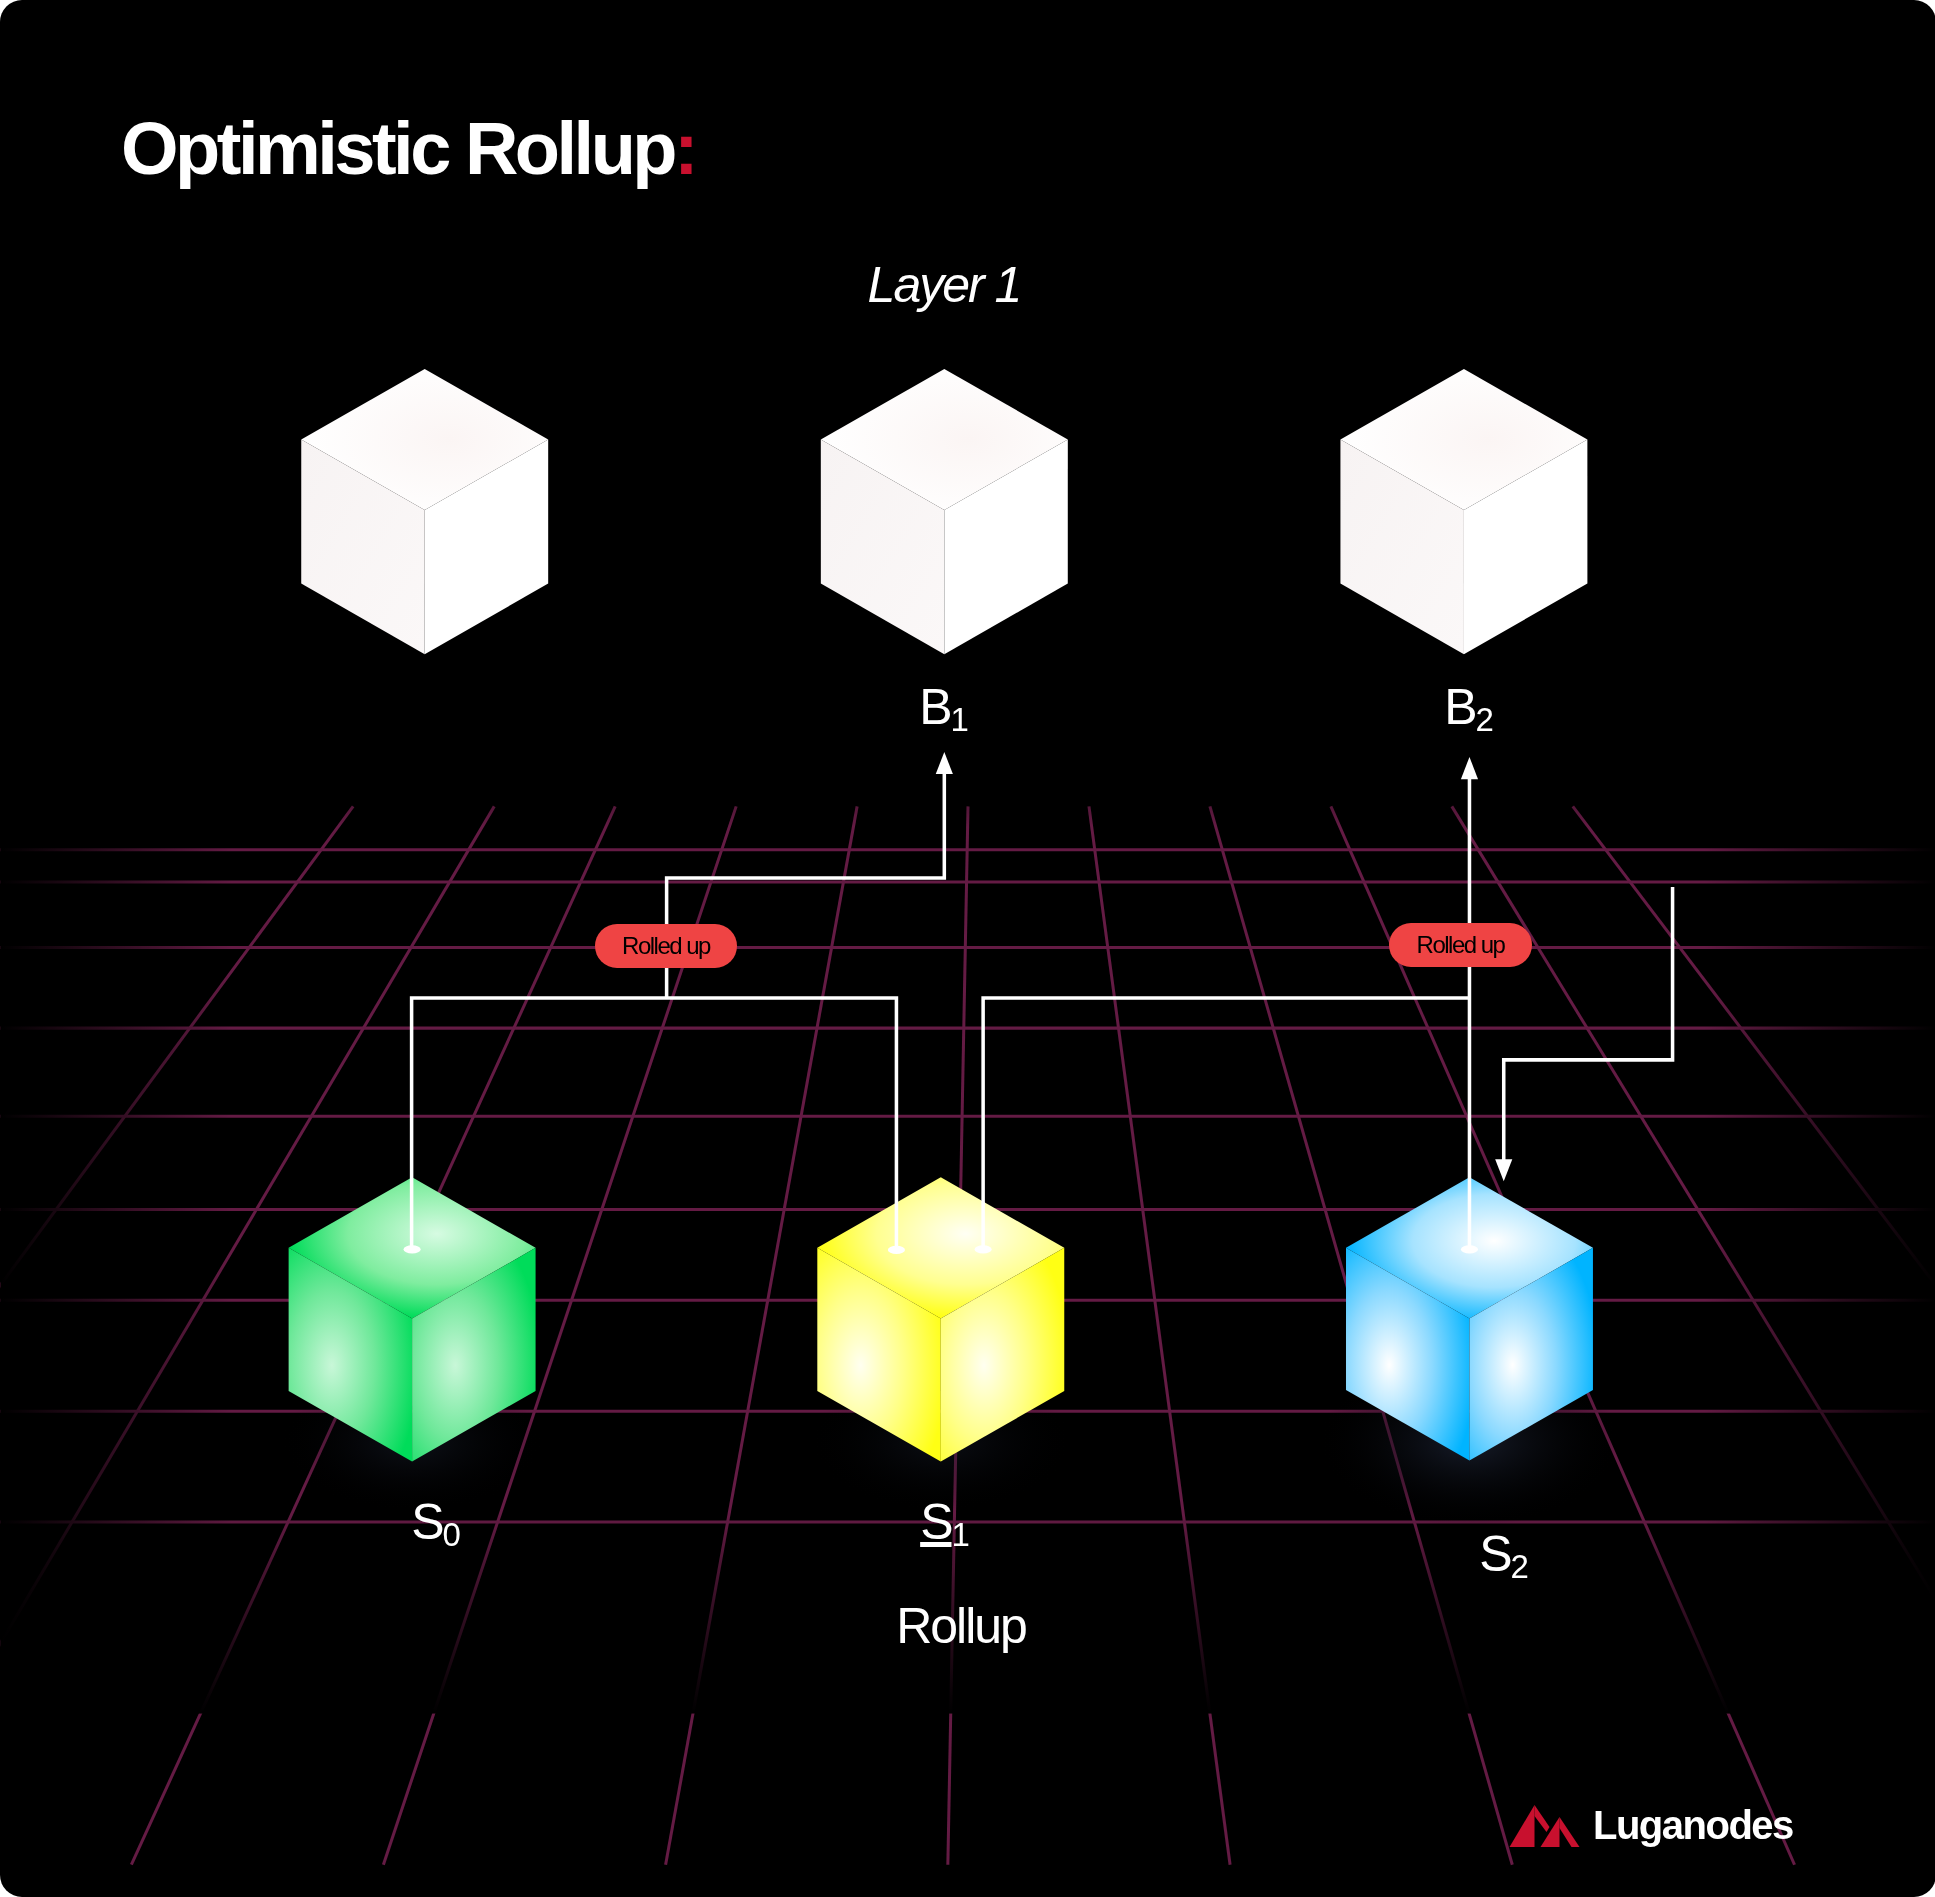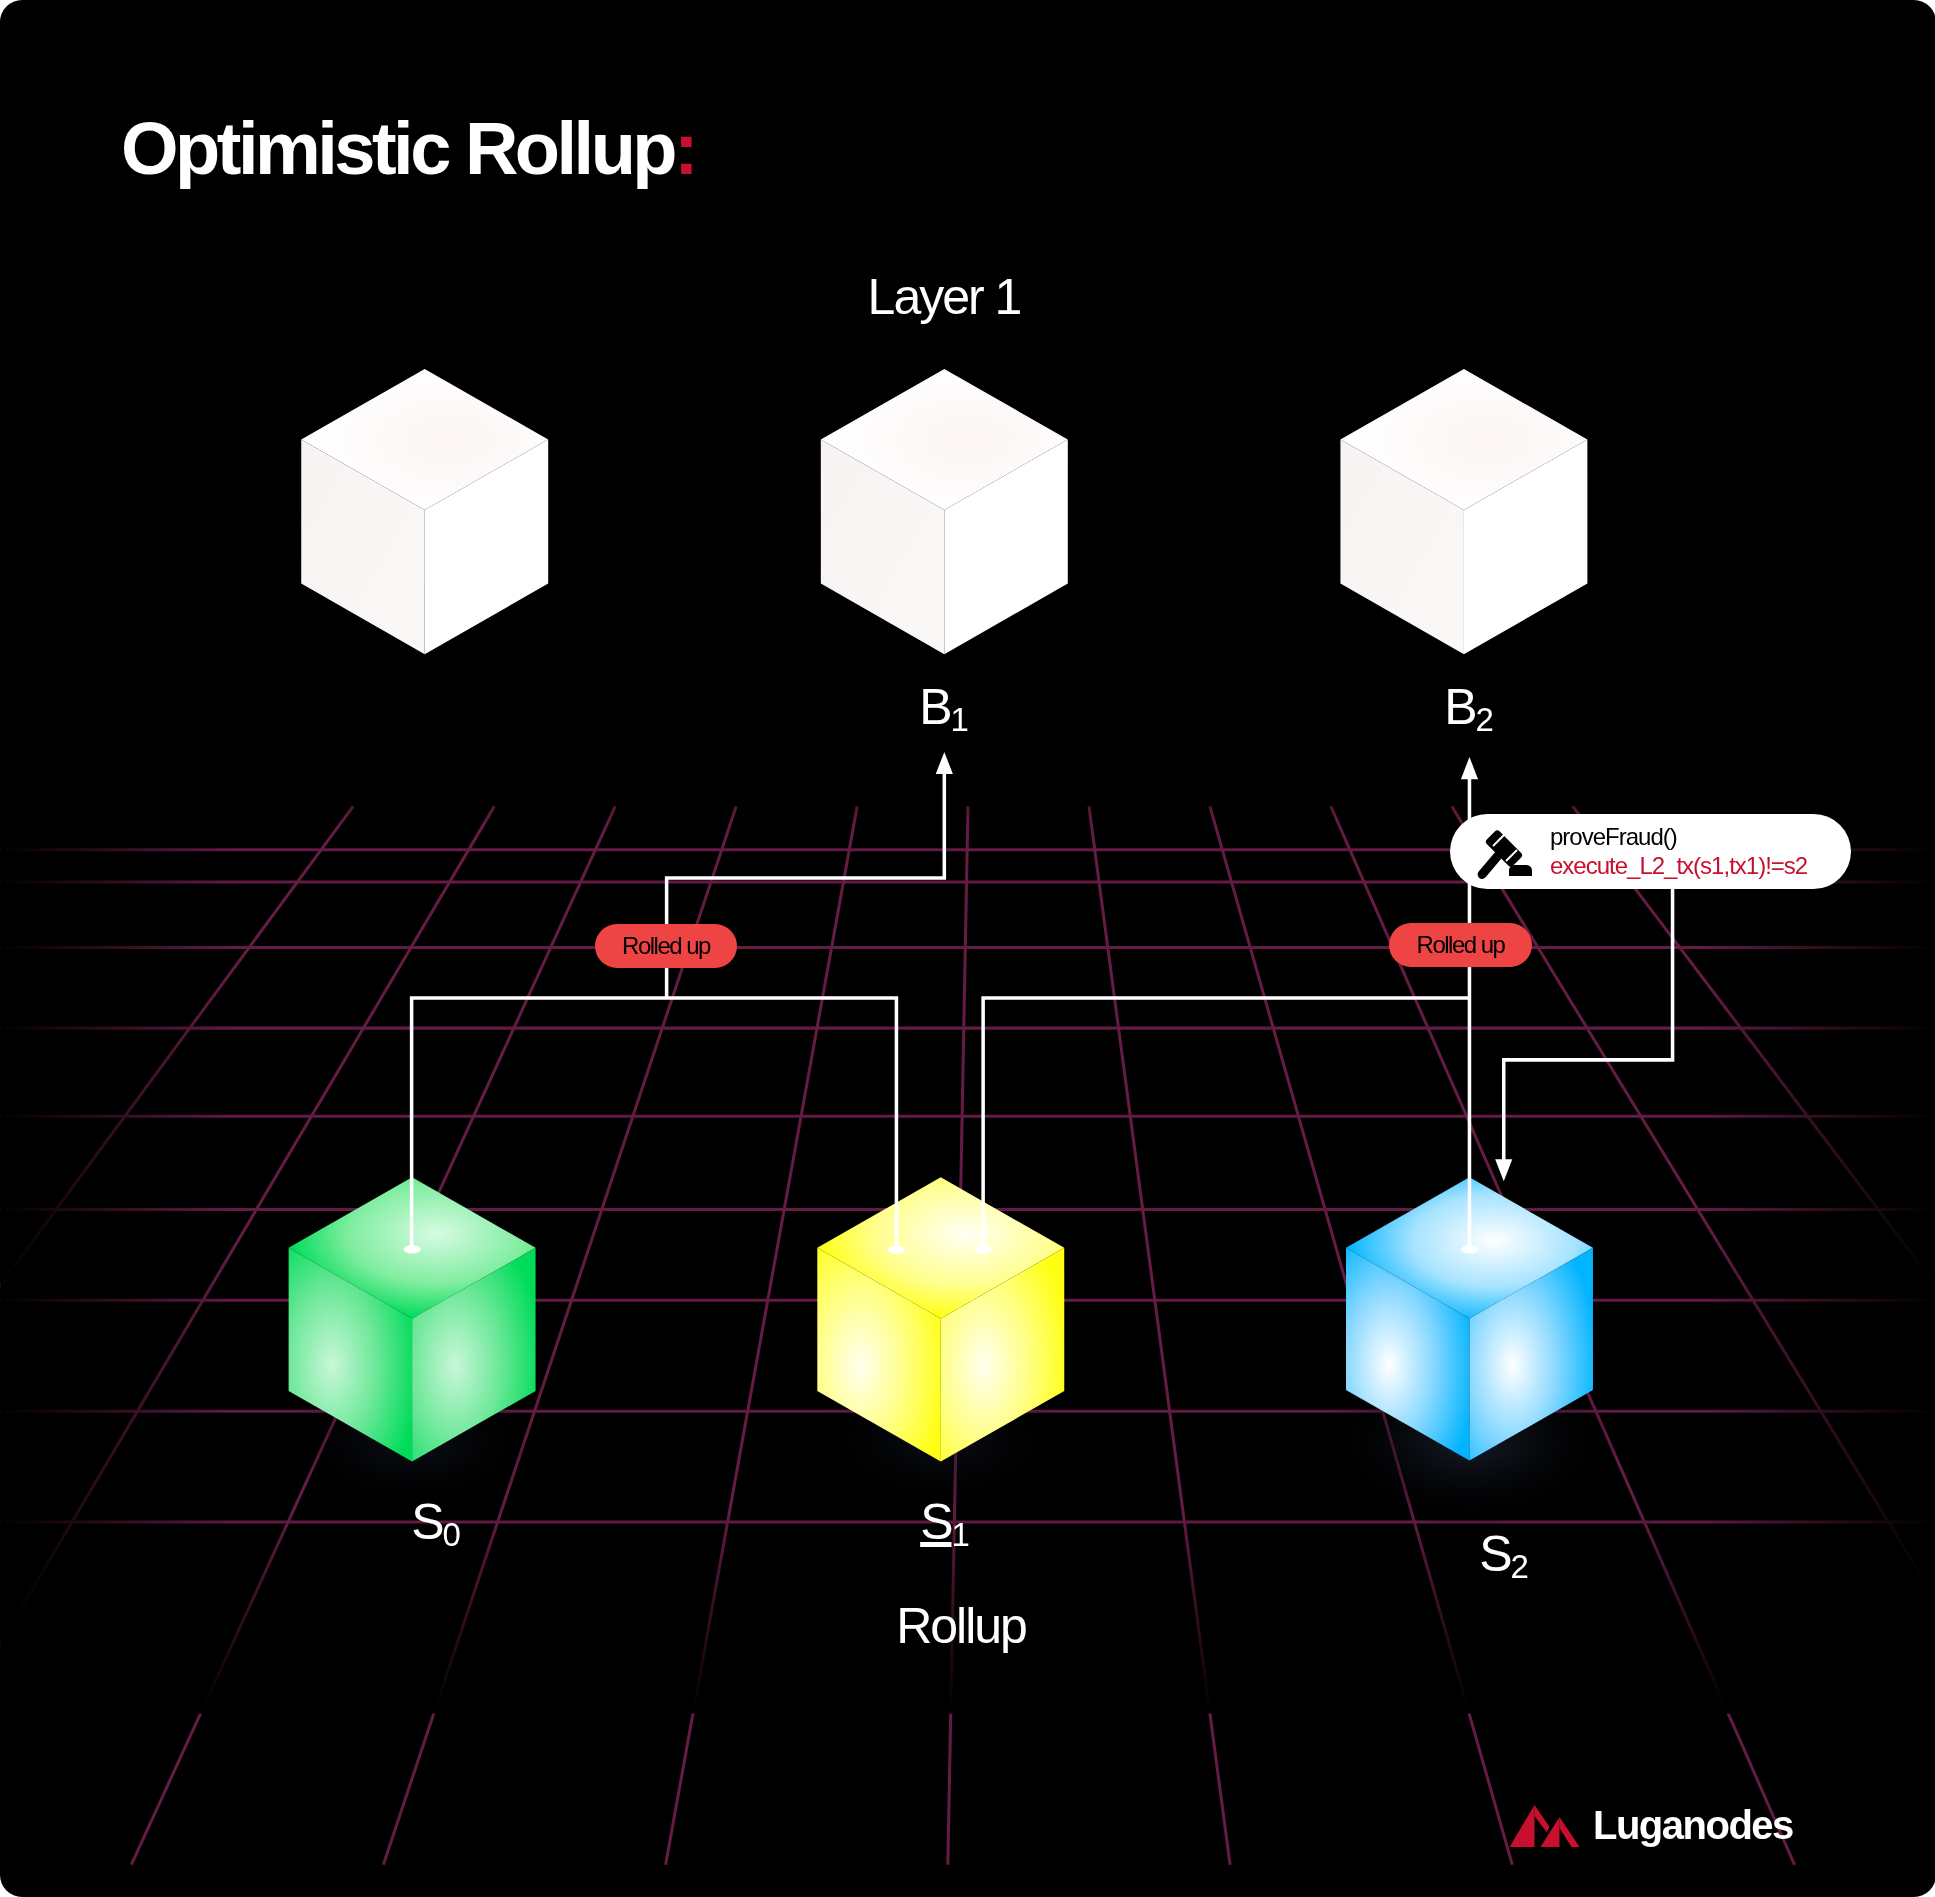--- a/index.html
+++ b/index.html
@@ -60,21 +60,21 @@
       <line x1="3560" y1="3700" x2="2640" y2="1600"></line>
       <line x1="4100" y1="3600" x2="2880" y2="1600"></line>
       <line x1="4560" y1="3500" x2="3120" y2="1600"></line>
     </g>
     <rect x="0" y="1400" width="3840" height="2000" fill="url(#gridFade)"></rect>
     <rect x="0" y="1400" width="3840" height="2000" fill="url(#sideFade)"></rect>
   </svg>
 
   <div class="abs title"><span>Optimistic Rollup</span><span class="colon">:</span></div>
 
-  <div class="abs label" style="left:944px; top:272px;">Layer 1</div>
+  <div class="abs label" style="left:944px; top:260px;font-style:italic;">Layer 1</div>
 
   <svg width="1936" height="1897" viewBox="0 0 3840 3764">
     <defs>
       <linearGradient id="wLeft" x1="0" y1="0" x2="1" y2="1">
         <stop offset="0" stop-color="#f7f3f3"></stop>
         <stop offset="1" stop-color="#fbf8f8"></stop>
       </linearGradient>
       <radialGradient id="wTop" cx="0.6" cy="0.5" r="0.6">
         <stop offset="0" stop-color="#fbf5f4"></stop>
         <stop offset="1" stop-color="#ffffff"></stop>
@@ -175,38 +175,20 @@
       <ellipse cx="2915" cy="2479" rx="17" ry="8"></ellipse>
     </g>
   </svg>
 
   <div class="abs label" style="left:944px; top:682px;"><span>B</span><sub>1</sub></div>
   <div class="abs label" style="left:1469px; top:682px;"><span>B</span><sub>2</sub></div>
 
   <div class="abs pill" style="left:595px; top:924px; width:142px; height:44px;">Rolled up</div>
   <div class="abs pill" style="left:1389px; top:923px; width:143px; height:44px;">Rolled up</div>
 
-  <div class="abs fraud" style="left:1450px; top:814px; width:401px; height:75px;">
-    <svg style="position:relative; margin-left:23px; margin-right:17px;" width="60" height="55" viewBox="0 0 120 110">
-      <g fill="#000">
-        <rect x="26" y="46" width="18" height="70" rx="9" transform="rotate(40 35 81)"></rect>
-        <rect x="44" y="12" width="36" height="74" rx="7" transform="rotate(-45 62 49)"></rect>
-        <rect x="72" y="82" width="46" height="22" rx="11"></rect>
-        <rect x="72" y="94" width="46" height="10"></rect>
-      </g>
-      <g stroke="#fff" stroke-width="4">
-        <line x1="40" y1="44" x2="62" y2="22"></line>
-        <line x1="66" y1="74" x2="88" y2="52"></line>
-      </g>
-    </svg>
-    <div class="lines">
-      <span class="l1">proveFraud()</span>
-      <span class="l2">execute_L2_tx(s1,tx1)!=s2</span>
-    </div>
-  </div>
 
   <div class="abs label" style="left:436px; top:1497px;"><span>S</span><sub>0</sub></div>
   <div class="abs label" style="left:945px; top:1497px;text-decoration:underline;"><span>S</span><sub>1</sub></div>
   <div class="abs label" style="left:1474px; top:1529px;margin-left:30px;"><span>S</span><sub>2</sub></div>
 
   <div class="abs label" style="left:947px; top:1601px;margin-left:14px;">Rollup</div>
 
   <div class="abs brand" style="left:1509px; top:1795px;">
     <svg style="position:relative;" width="71" height="42" viewBox="0 0 140 84">
       <polygon points="0,84 50,0 50,84" fill="#c8102e"></polygon>

